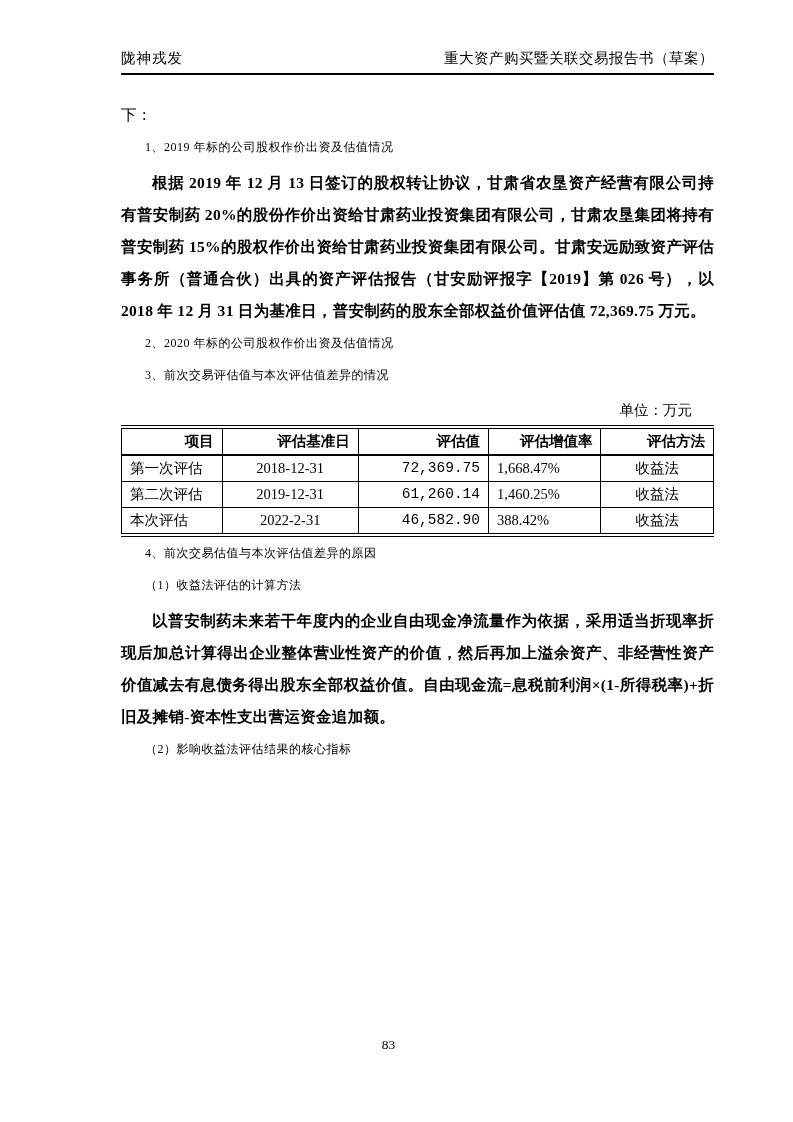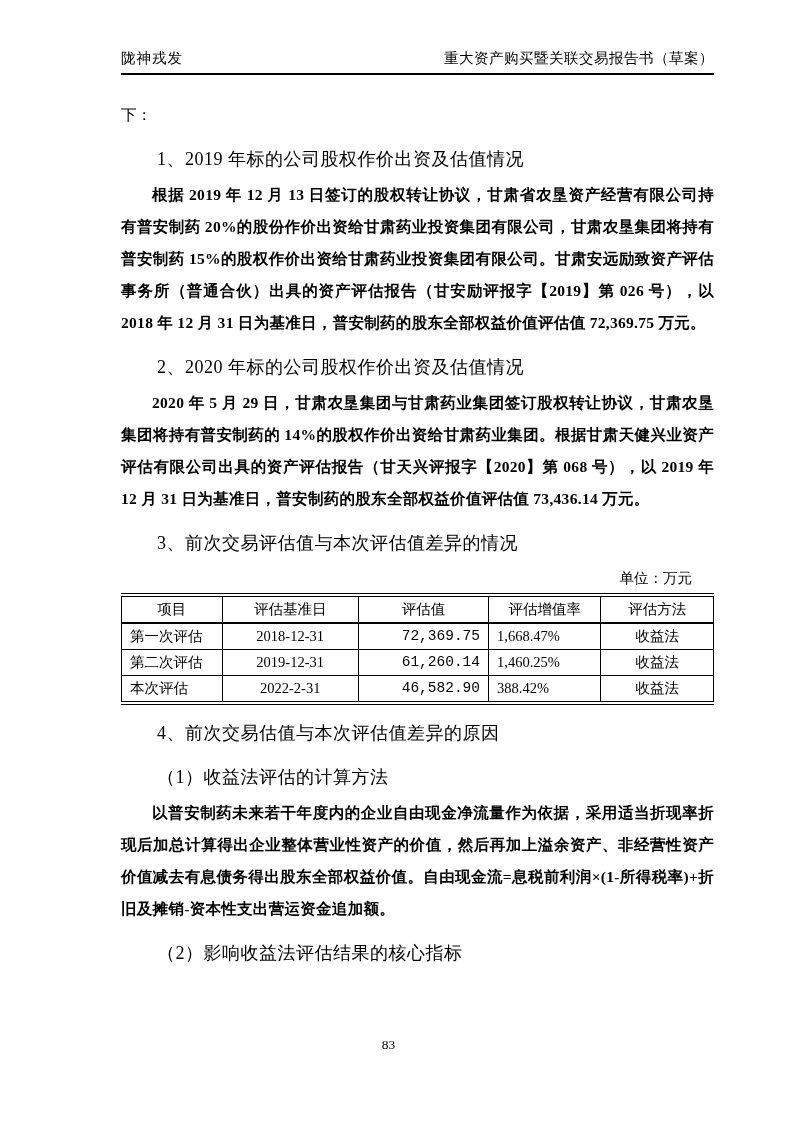--- a/index.html
+++ b/index.html
@@ -20,23 +20,22 @@
     padding-bottom:5px;
     border-bottom:2px solid #000;
   }
   .doc-header .hdr-left  { letter-spacing:1px; }
   .doc-header .hdr-right { letter-spacing:0.5px; }
   .intro {
     margin-top:24px;
     font-size:15.5px; line-height:32px;
   }
   .heading {
-    margin-top:12px;
     text-indent:2em;
-    font-size:18px; line-height:32px;
+    font-size:12px; line-height:32px;
     letter-spacing:0.5px;
   }
   .para {
     margin-top:4px;
     text-indent:2em;
     font-size:15.5px; line-height:32px;
     text-align:justify;
     letter-spacing:0.3px;
     font-weight:bold;
   }
@@ -54,22 +53,22 @@
     border-bottom:4px double #000;
     font-size:14.5px;
   }
   table.val-table th, table.val-table td {
     border:1px solid #000;
     padding:3px 8px;
     height:26px;
     line-height:19px;
   }
   table.val-table th {
-    font-weight:normal;
-    text-align:center;
+    font-weight:bold;
+    text-align:right;
     border-bottom:2px solid #000;
   }
   td.c0 { width:17%;  text-align:left;  padding-left:10px; }
   td.c1 { width:23%;  text-align:center; }
   td.c2 { width:22%;  text-align:right; padding-right:10px;font-family:Liberation Mono, monospace; }
   td.c3 { width:19%;  text-align:left; padding-right:10px; }
   td.c4 { width:19%;  text-align:center; }
   .page-number {
     position:absolute;
     left:0; right:16px; bottom:69px;
@@ -87,21 +86,20 @@
       <span class="hdr-left">陇神戎发</span>
       <span class="hdr-right">重大资产购买暨关联交易报告书（草案）</span>
     </div>
 
     <div class="intro">下：</div>
 
     <div class="heading">1、2019 年标的公司股权作价出资及估值情况</div>
     <div class="para">根据 2019 年 12 月 13 日签订的股权转让协议，甘肃省农垦资产经营有限公司持有普安制药 20%的股份作价出资给甘肃药业投资集团有限公司，甘肃农垦集团将持有普安制药 15%的股权作价出资给甘肃药业投资集团有限公司。甘肃安远励致资产评估事务所（普通合伙）出具的资产评估报告（甘安励评报字【2019】第 026 号），以 2018 年 12 月 31 日为基准日，普安制药的股东全部权益价值评估值 72,369.75 万元。</div>
 
     <div class="heading">2、2020 年标的公司股权作价出资及估值情况</div>
-    <div class="para">2020 年 5 月 29 日，甘肃农垦集团与甘肃药业集团签订股权转让协议，甘肃农垦集团将持有普安制药的 14%的股权作价出资给甘肃药业集团。根据甘肃天健兴业资产评估有限公司出具的资产评估报告（甘天兴评报字【2020】第 068 号），以 2019 年 12 月 31 日为基准日，普安制药的股东全部权益价值评估值 73,436.14 万元。</div>
 
     <div class="heading">3、前次交易评估值与本次评估值差异的情况</div>
 
     <div class="unit-label">单位：万元</div>
 
     <table class="val-table">
       <thead>
         <tr>
           <th>项目</th>
           <th>评估基准日</th>

